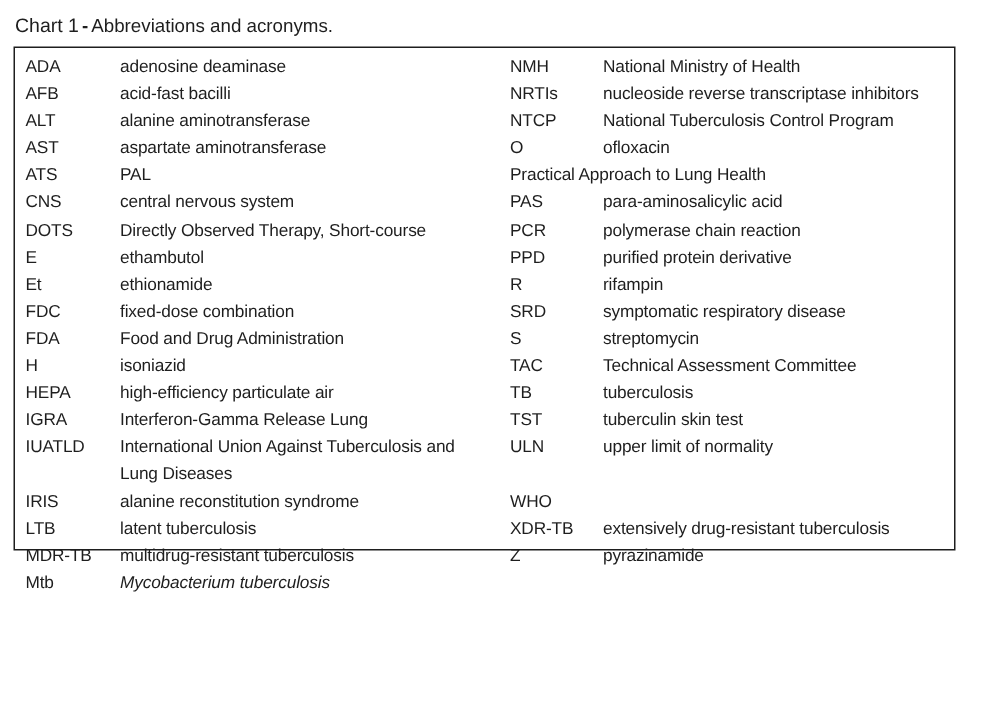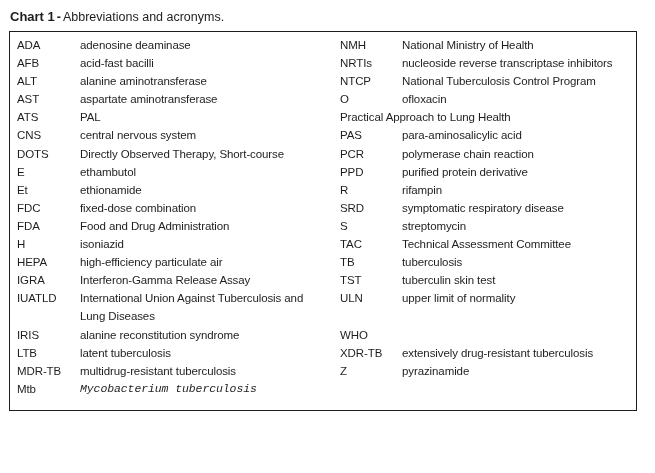--- a/index.html
+++ b/index.html
@@ -17,52 +17,51 @@
   }
   .chart-title {
     position: absolute;
     left: 10px;
     top: 9px;
     font-size: 12.5px;
     line-height: 16px;
     white-space: nowrap;
   }
   .chart-title .bold {
-    font-weight: bold;
+    font-weight: normal;
     font-size: 13px;
   }
   .chart-title .sep {
     font-weight: bold;
     padding: 0 2px;
   }
   .abbrev-box {
     position: absolute;
     left: 9px;
     top: 31px;
     width: 628px;
-    height: 380px;
+    height: 336px;
     box-sizing: border-box;
     border: 1.5px solid #1e1e1e;
     padding: 4px 4px 0 7px;
     background: #ffffff;
   }
   .grid-row {
     display: grid;
     grid-template-columns: 63px 260px 62px 1fr;
     line-height: 18.1px;
   }
   .cell {
     font-size: 11.5px;
     white-space: nowrap;
     letter-spacing: -0.1px;
     overflow: visible;
   }
   .italic {
     font-style: italic;
-    font-family: Liberation Mono, monospace;
   }
 </style>
 </head>
 <body>
 
 <div class="chart-title">
   <span class="bold">Chart 1</span><span class="sep">-</span><span>Abbreviations and acronyms.</span>
 </div>
 
 <div class="abbrev-box">
@@ -139,21 +138,21 @@
         <span class="cell">Technical Assessment Committee</span>
       </div>
       <div class="grid-row">
         <span class="cell">HEPA</span>
         <span class="cell">high-efficiency particulate air</span>
         <span class="cell">TB</span>
         <span class="cell">tuberculosis</span>
       </div>
       <div class="grid-row">
         <span class="cell">IGRA</span>
-        <span class="cell">Interferon-Gamma Release Assay</span>
+        <span class="cell">Interferon-Gamma Release Lung</span>
         <span class="cell">TST</span>
         <span class="cell">tuberculin skin test</span>
       </div>
       <div class="grid-row">
         <span class="cell">IUATLD</span>
         <span class="cell">International Union Against Tuberculosis and</span>
         <span class="cell">ULN</span>
         <span class="cell">upper limit of normality</span>
       </div>
       <div class="grid-row">

